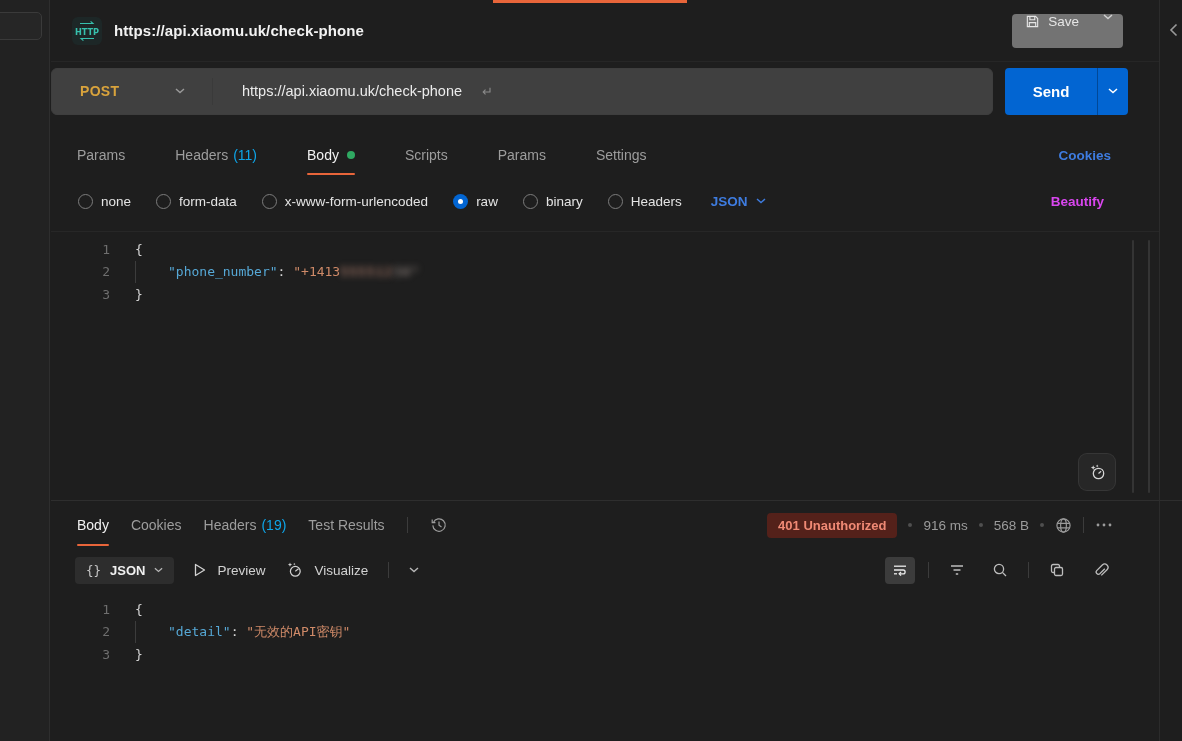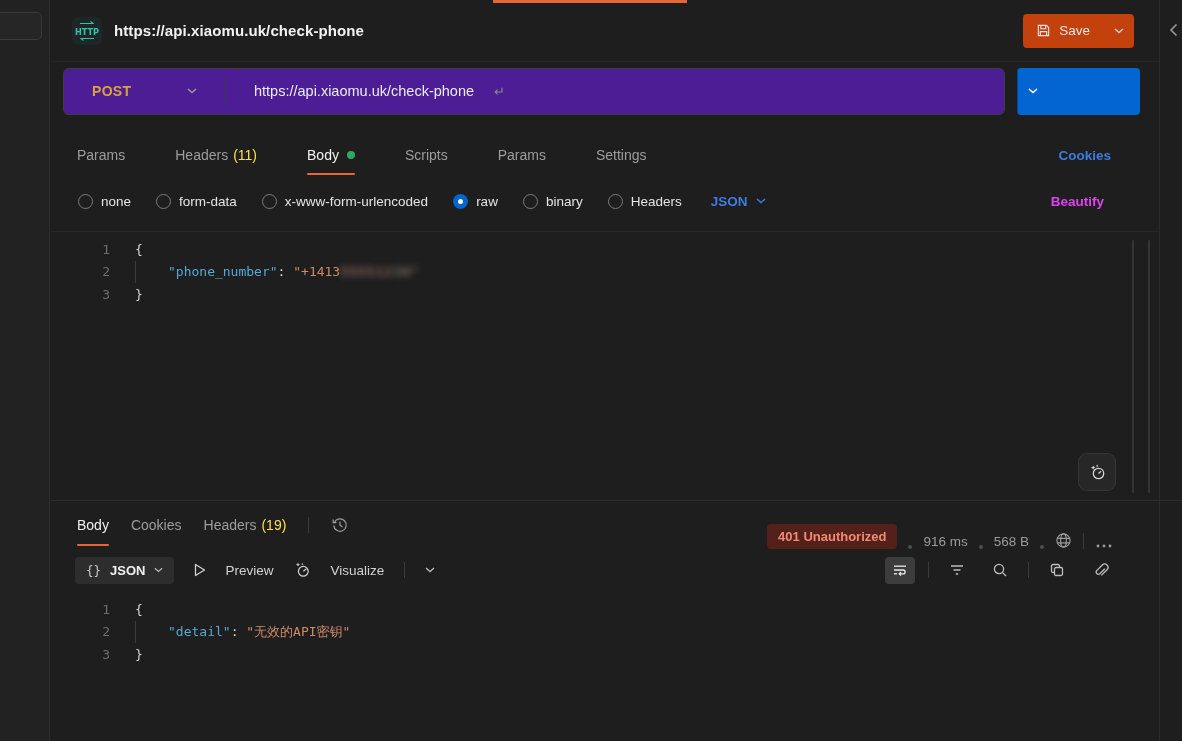--- a/index.html
+++ b/index.html
@@ -14,44 +14,44 @@
   .topline { position: absolute; left: 493px; top: 0; width: 194px; height: 3px; background: #e8653a; }
 
   
   .right-rail { position: absolute; left: 1159px; top: 0; height: 741px; width: 1px; background: #2b2b2b; }
   .collapse-arrow { position: absolute; left: 1169px; top: 23px; color: #9a9a9a; }
 
   
   .topbar { position: absolute; left: 51px; top: 0; width: 1108px; height: 62px; display: flex; align-items: center; padding-left: 21px; border-bottom: 1px solid #262626; }
   .title { margin-left: 12px; font-size: 15px; font-weight: 700; color: #f2f2f2; letter-spacing: .1px; }
   .topbar-spacer { flex: 1; }
-  .save-btn { display: flex; align-items: center; height: 34px; background: #c2410c; border-radius: 4px; margin-right: 25px; overflow: hidden; }
+  .save-btn { display: flex; align-items: flex-start; height: 34px; background: #737373; border-radius: 4px; margin-right: 36px; overflow: hidden; }
   .save-main { display: flex; align-items: center; gap: 8px; padding: 0 13px; font-size: 13.5px; color: #e6e6e6; }
   .save-sep { width: 1px; background: #1f1f1f; }
   .save-caret { width: 30px; display: grid; place-items: center; color: #cfcfcf; }
 
   
   .urlbar { position: absolute; left: 51px; top: 62px; width: 1108px; height: 58px; display: flex; align-items: center; }
-  .url-input { margin-left: 12px; width: 942px; height: 47px; border: 1px solid #3e3e3e; border-radius: 6px; background: #4c1d95; display: flex; align-items: center; gap: 13px; }
+  .url-input { width: 942px; height: 47px; border: 1px solid #3e3e3e; border-radius: 6px; background: #404040; display: flex; align-items: center; gap: 13px; }
   .method { width: 147px; display: flex; align-items: center; justify-content: space-between; padding: 0 14px 0 28px; }
   .method-label { color: #d9a33c; font-weight: 700; font-size: 14px; letter-spacing: .3px; }
   .method-divider { width: 1px; height: 27px; background: #3a3a3a; }
   .url-text { padding-left: 16px; font-size: 14.5px; color: #ececec; }
   .return-glyph { color: #8a8a8a; margin-left: 7px; font-size: 13px; }
   .send-btn { margin-left: 12px; display: flex; align-items: stretch; height: 47px; width: 123px; background: #0265d2; border-radius: 4px; overflow: hidden; }
   .send-main { flex: 1; display: grid; place-items: center; color: #ffffff; font-size: 15px; font-weight: 700; }
   .send-sep { width: 1px; background: rgba(0,0,0,.28); }
   .send-caret { width: 30px; display: grid; place-items: center; color: #ffffff; }
 
   
   .tabsrow { position: absolute; left: 51px; top: 132px; width: 1108px; height: 46px; display: flex; align-items: center; padding-left: 26px; gap: 50px; font-size: 14px; color: #9d9d9d; }
   .tab { position: relative; height: 100%; display: flex; align-items: center; cursor: default; }
   .tab.active { color: #f2f2f2; }
   .tab.active::after { content: ''; position: absolute; left: 0; right: 0; bottom: 3px; height: 2px; background: #e8653a; border-radius: 1px; }
-  .tab-count { color: #fde047; margin-left: 5px; }
+  .tab-count { color: #0ea5e9; margin-left: 5px; }
   .tab-dot { width: 8px; height: 8px; border-radius: 50%; background: #2fa962; margin-left: 8px; }
   .cookies-link { position: absolute; right: 48px; top: 0; height: 100%; display: flex; align-items: center; color: #3e7ce0; font-weight: 700; font-size: 13.5px; }
 
   
   .radiorow { position: absolute; left: 51px; top: 180px; width: 1108px; height: 42px; display: flex; align-items: center; padding-left: 27px; gap: 25px; font-size: 13.5px; color: #e4e4e4; }
   .radio-opt { display: flex; align-items: center; gap: 8px; }
   .radio-circle { width: 15px; height: 15px; border-radius: 50%; border: 1px solid #7c7c7c; position: relative; flex: none; }
   .radio-circle.checked { border: none; background: #0265d2; }
   .radio-circle.checked::after { content: ''; position: absolute; left: 5px; top: 5px; width: 5px; height: 5px; border-radius: 50%; background: #ffffff; }
   .lang-select { display: flex; align-items: center; gap: 9px; color: #3e7ce0; font-weight: 700; margin-left: 4px; }
@@ -75,32 +75,32 @@
   .scroll-line.a { left: 1132px; top: 240px; height: 253px; }
   .scroll-line.b { left: 1148px; top: 240px; height: 253px; }
 
   .postbot-btn { position: absolute; left: 1078px; top: 453px; width: 38px; height: 38px; border-radius: 9px; background: #272727; border: 1px solid rgba(255,255,255,.07); display: grid; place-items: center; color: #d5d5d5; }
 
   
   .section-divider { position: absolute; left: 51px; top: 500px; width: 1131px; height: 1px; background: #2e2e2e; }
   .resp-header { position: absolute; left: 51px; top: 501px; width: 1108px; height: 48px; display: flex; align-items: center; padding-left: 26px; gap: 22px; font-size: 14px; color: #9d9d9d; }
   .vdiv { width: 1px; height: 16px; background: #3c3c3c; flex: none; }
   .history-icon { display: grid; place-items: center; color: #9d9d9d; }
-  .status-group { position: absolute; right: 46px; top: 0; height: 100%; display: flex; align-items: flex-end; gap: 11px; font-size: 13.5px; color: #9b9b9b; }
+  .status-group { position: absolute; right: 46px; top: 0; height: 100%; display: flex; align-items: center; gap: 11px; font-size: 13.5px; color: #9b9b9b; }
   .status-badge { background: #54211a; color: #f08a75; font-size: 13px; font-weight: 600; padding: 5px 11px; border-radius: 4px; }
   .sep-dot { width: 4px; height: 4px; border-radius: 50%; background: #4f4f4f; }
   .globe-icon, .ellipsis-icon { display: grid; place-items: center; color: #9b9b9b; }
 
   
   .resp-toolbar { position: absolute; left: 51px; top: 550px; width: 1108px; height: 40px; display: flex; align-items: center; padding-left: 24px; gap: 20px; }
   .format-pill { display: flex; align-items: center; gap: 9px; background: #2d2d2d; border-radius: 4px; padding: 6px 11px; }
   .braces-glyph { color: #c9c9c9; font-family: "DejaVu Sans Mono", monospace; font-size: 12.5px; }
   .format-label { color: #f0f0f0; font-weight: 700; font-size: 13px; }
   .pill-caret { color: #b7b7b7; display: grid; place-items: center; }
-  .tool-item { display: flex; align-items: center; gap: 19px; color: #d2d2d2; font-size: 13.5px; }
+  .tool-item { display: flex; align-items: center; gap: 11px; color: #d2d2d2; font-size: 13.5px; }
   .tool-caret { color: #b7b7b7; display: grid; place-items: center; }
   .right-tools { position: absolute; right: 44px; top: 0; height: 100%; display: flex; align-items: center; gap: 13px; }
   .icon-btn { width: 30px; height: 27px; display: grid; place-items: center; border-radius: 4px; color: #bdbdbd; }
   .icon-btn.active { background: #3c3c3c; color: #ececec; }
   svg { display: block; }
 </style>
 </head>
 <body>
 
 <div class="app">
@@ -154,20 +154,23 @@
           <svg width="10" height="6" viewBox="0 0 10 6" fill="none" stroke="currentColor" stroke-width="1.4">
               <path d="M1 1l4 3.6L9 1"></path>
             </svg>
         </span>
       </div>
       <div class="method-divider"></div>
       <span class="url-text">https://api.xiaomu.uk/check-phone</span>
       <span class="return-glyph">↵</span>
     </div>
     <div class="send-btn">
+      <div class="send-main">
+        <span>Send</span>
+      </div>
       <div class="send-sep"></div>
       <div class="send-caret">
         <svg width="10" height="6" viewBox="0 0 10 6" fill="none" stroke="currentColor" stroke-width="1.5">
             <path d="M1 1l4 3.6L9 1"></path>
           </svg>
       </div>
     </div>
   </div>
 
   <div class="tabsrow">
@@ -268,20 +271,23 @@
     <div style="display:flex; align-items:center; gap:22px; height:100%;">
         <div class="tab active">
           <span class="tab-label">Body</span>
         </div>
         <div class="tab">
           <span class="tab-label">Cookies</span>
         </div>
         <div class="tab">
           <span class="tab-label">Headers</span>
           <span class="tab-count">(19)</span>
+        </div>
+        <div class="tab">
+          <span class="tab-label">Test Results</span>
         </div>
       </div>
     <div class="vdiv"></div>
     <span class="history-icon">
       <svg width="18" height="18" viewBox="0 0 18 18" fill="none" stroke="currentColor" stroke-width="1.2">
         <path d="M3.4 6.4A6.2 6.2 0 1 1 2.8 9.4"></path>
         <path d="M2.2 3.4v3.2h3.2"></path>
         <path d="M9 5.6v3.6l2.5 1.7"></path>
       </svg>
     </span>

